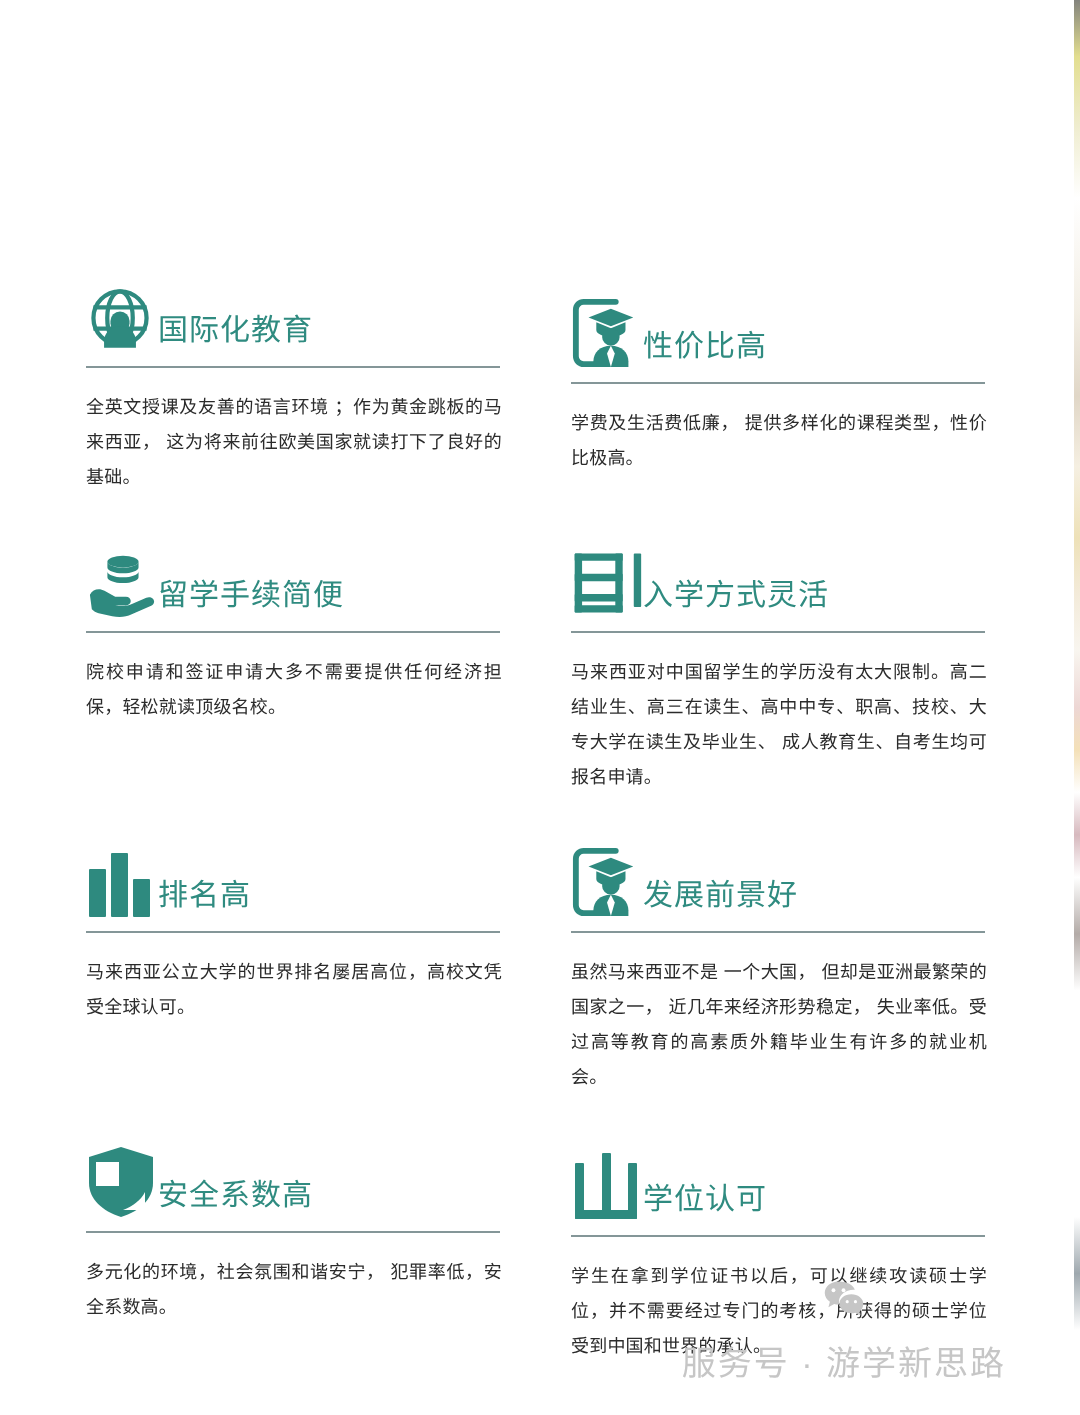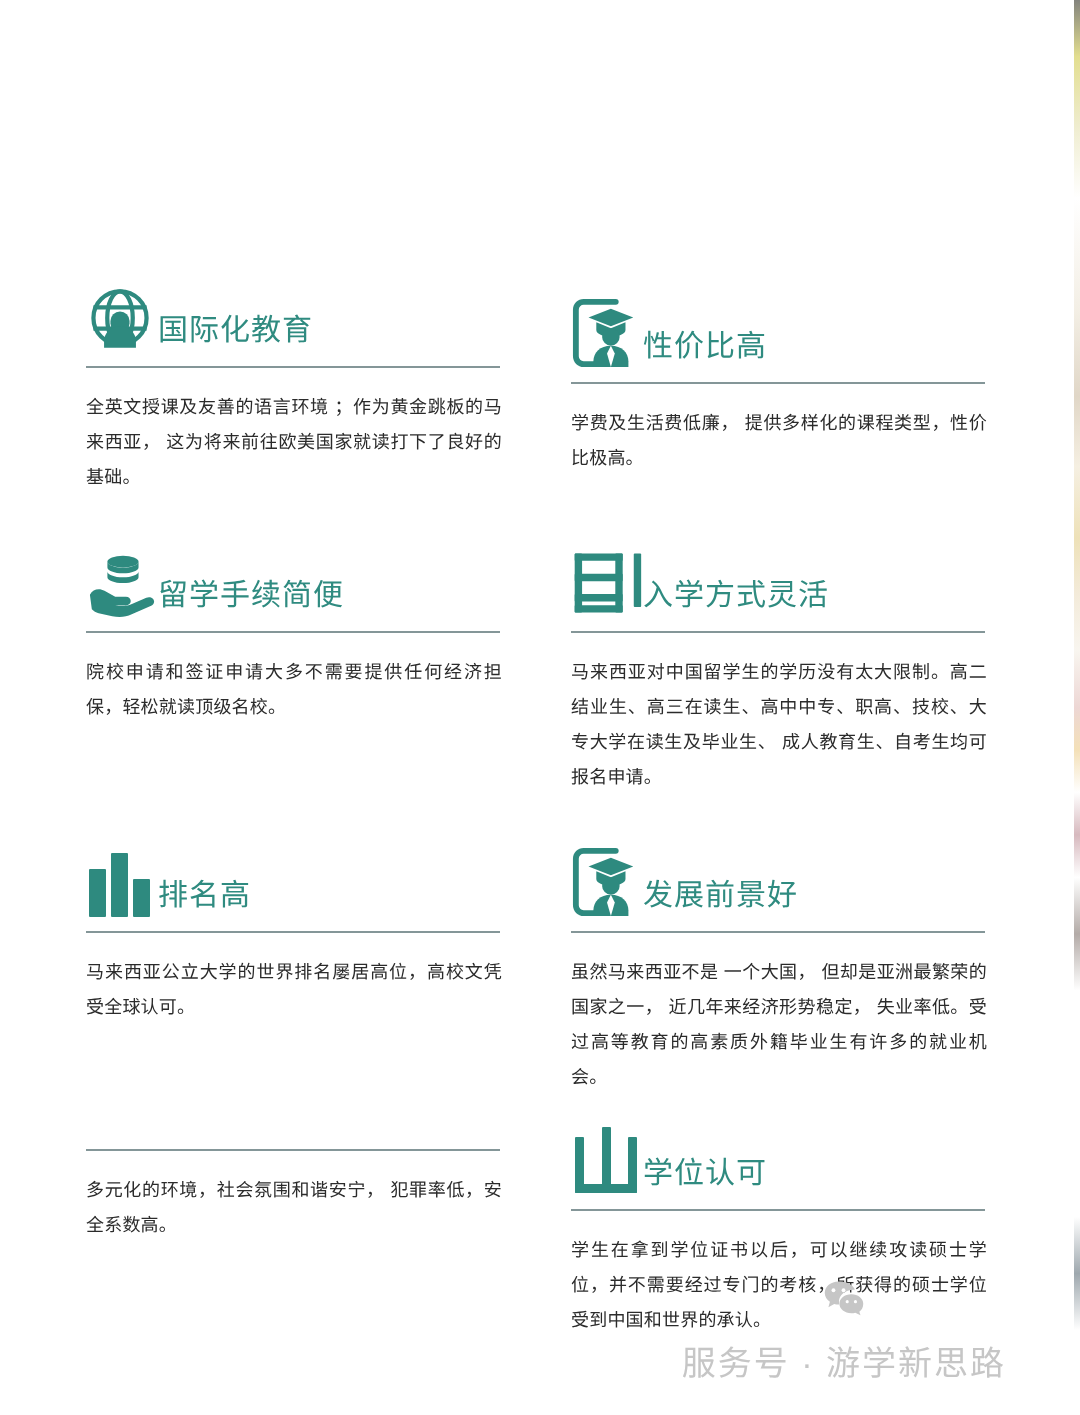--- a/index.html
+++ b/index.html
@@ -211,20 +211,31 @@
               </g>
             </svg>
           </span>
           <span class="card-title">排名高</span>
         </div>
         <div class="divider"></div>
         <p class="card-body">马来西亚公立大学的世界排名屡居高位，高校文凭受全球认可。</p>
       </div>
 
       <div class="card" style="top:865px;">
+        <div class="card-head">
+          <span class="card-icon">
+            <svg width="70" height="74" viewBox="0 0 70 74" aria-hidden="true">
+              <path d="M35 2 3 12v26c0 16 13 28 32 34 19-6 32-18 32-34V12z" fill="#2e8a7f"></path>
+              <rect x="10" y="17" width="23" height="24" fill="#ffffff"></rect>
+              <rect x="37" y="43" width="22" height="22" fill="#ffffff"></rect>
+              <path d="M37 43h22v4c-4 8-12 14-22 18z" fill="#2e8a7f"></path>
+            </svg>
+          </span>
+          <span class="card-title">安全系数高</span>
+        </div>
         <div class="divider"></div>
         <p class="card-body">多元化的环境，社会氛围和谐安宁， 犯罪率低，安全系数高。</p>
       </div>
 
     </div>
 
     <div class="col col-right">
 
       <div class="card" style="top:16px;">
         <div class="card-head">
@@ -281,21 +292,21 @@
               </g>
               <path d="M41 50 L37 58 L41 72 L45 58z" fill="#ffffff"></path>
             </svg>
           </span>
           <span class="card-title">发展前景好</span>
         </div>
         <div class="divider"></div>
         <p class="card-body">虽然马来西亚不是 一个大国， 但却是亚洲最繁荣的国家之一， 近几年来经济形势稳定， 失业率低。受过高等教育的高素质外籍毕业生有许多的就业机会。</p>
       </div>
 
-      <div class="card" style="top:843px;">
+      <div class="card" style="top:869px;">
         <div class="card-head">
           <span class="card-icon">
             <svg width="72" height="72" viewBox="0 0 72 72" aria-hidden="true">
               <g fill="#2e8a7f">
                 <rect x="4" y="12" width="9" height="56" rx="1"></rect>
                 <rect x="31" y="2" width="9" height="66" rx="1"></rect>
                 <rect x="57" y="12" width="9" height="56" rx="1"></rect>
                 <rect x="4" y="59" width="62" height="9" rx="1"></rect>
               </g>
             </svg>

